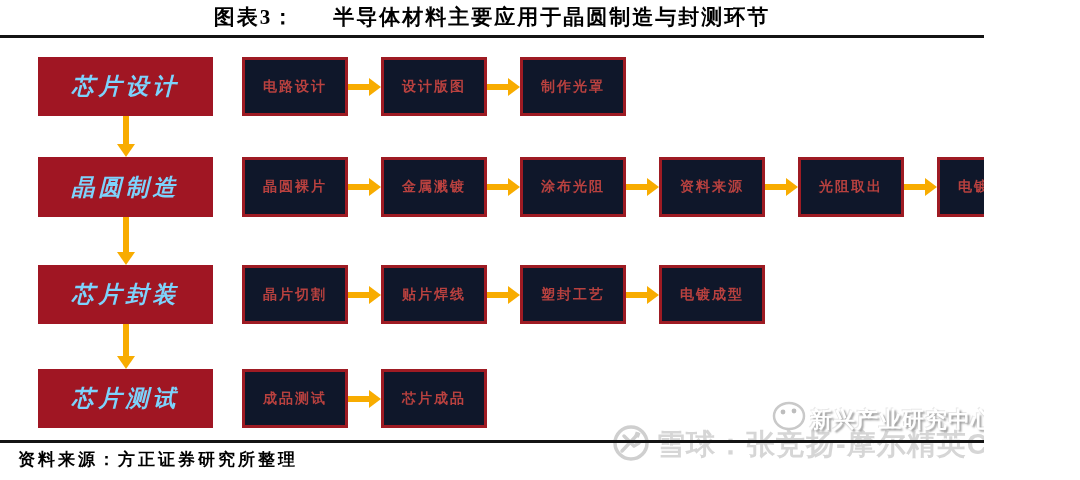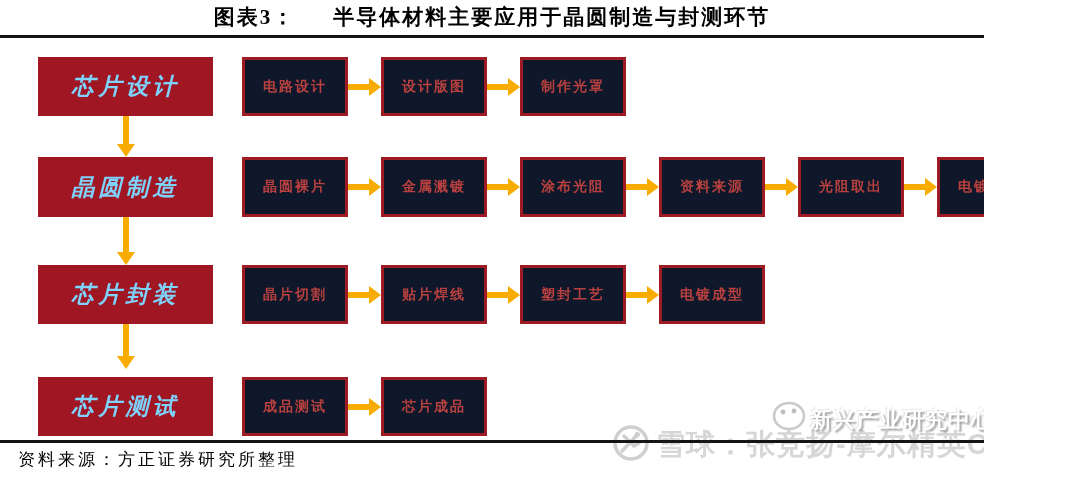--- a/index.html
+++ b/index.html
@@ -35,21 +35,21 @@
   }
   .h-arrow{width:33px;height:20px;display:flex;align-items:center;flex:0 0 33px;}
   .h-arrow .stem{flex:1;height:6px;background:var(--arrow,#F8AC00);}
   .h-arrow .head{width:0;height:0;border-top:9px solid transparent;border-bottom:9px solid transparent;border-left:12px solid var(--arrow,#F8AC00);}
   .v-arrow{position:absolute;left:113px;width:25px;display:flex;flex-direction:column;align-items:center;}
   .v-arrow .stem{width:6px;flex:1;background:var(--arrow,#F8AC00);}
   .v-arrow .head{width:0;height:0;border-left:9px solid transparent;border-right:9px solid transparent;border-top:13px solid var(--arrow,#F8AC00);}
   
   .source-note{
     position:absolute;left:18px;top:448px;
-    font-family:"Liberation Serif",serif;font-weight:normal;font-size:17px;
+    font-family:"Liberation Serif",serif;font-weight:bold;font-size:17px;
     color:#000;letter-spacing:3px;
   }
   
   .wm-center{
     position:absolute;left:810px;top:405px;z-index:4;white-space:nowrap;
     font-size:22px;font-weight:bold;color:#ffffff;
     text-shadow:2px 2px 2px #9f9f9f, -1px -1px 0 #e8e8e8;
     letter-spacing:1px;
   }
   .wm-xueqiu{
@@ -151,21 +151,21 @@
         </div>
       <div class="step-box">电镀成型</div>
     </div>
   </div>
 
   <div class="v-arrow" style="top:324px;height:45px;">
       <span class="stem"></span>
       <span class="head"></span>
     </div>
 
-  <div class="row" style="top:377px;height:59px;">
+  <div class="row" style="top:369px;height:59px;">
     <div class="stage-box">芯片测试</div>
     <div class="steps">
       <div class="step-box">成品测试</div>
       <div class="h-arrow">
           <span class="stem"></span>
           <span class="head"></span>
         </div>
       <div class="step-box">芯片成品</div>
     </div>
   </div>

